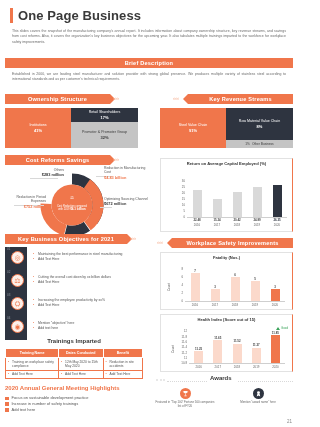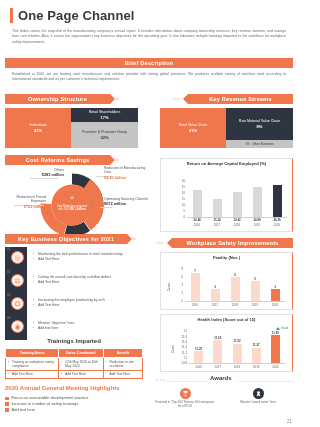--- a/index.html
+++ b/index.html
@@ -117,21 +117,21 @@
   .trophy { width:11px;height:11px;border-radius:50%; margin:0 auto; display:flex;align-items:center;justify-content:center; }
   .pagenum { position:absolute; right:6px; bottom:3px; font-size:4.5px; color:#888; }
 </style>
 </head>
 <body>
 
 <div class="page">
 
   <div class="title-bar">
     <div class="title-accent"></div>
-    <div class="page-title">One Page Channel</div>
+    <div class="page-title">One Page Business</div>
   </div>
   <div class="intro">This slides covers the snapshot of the manufacturing company's annual report. It includes information about company ownership structure, key revenue streams, and savings from cost reforms. Also, it covers the organization's key business objectives for the upcoming year. It also tabulates multiple trainings imparted to the workforce for workplace safety improvements.</div>
 
   <div class="banner" style="left:5px; top:58px; width:288px;">Brief Description</div>
   <div class="bd-text">Established in 2000, we are leading steel manufacturer and solution provider with strong global presence. We produces multiple variety of stainless steel according to international standards and as per customer's technical requirements.</div>
 
   <div class="banner arrow-r" style="left:5px; top:94px; width:105px;">Ownership Structure</div>
   <div class="chev" style="left:113px; top:95px;">›››</div>
 
   <div class="tm" style="left:5px; top:108px; width:133px; height:40px;">

